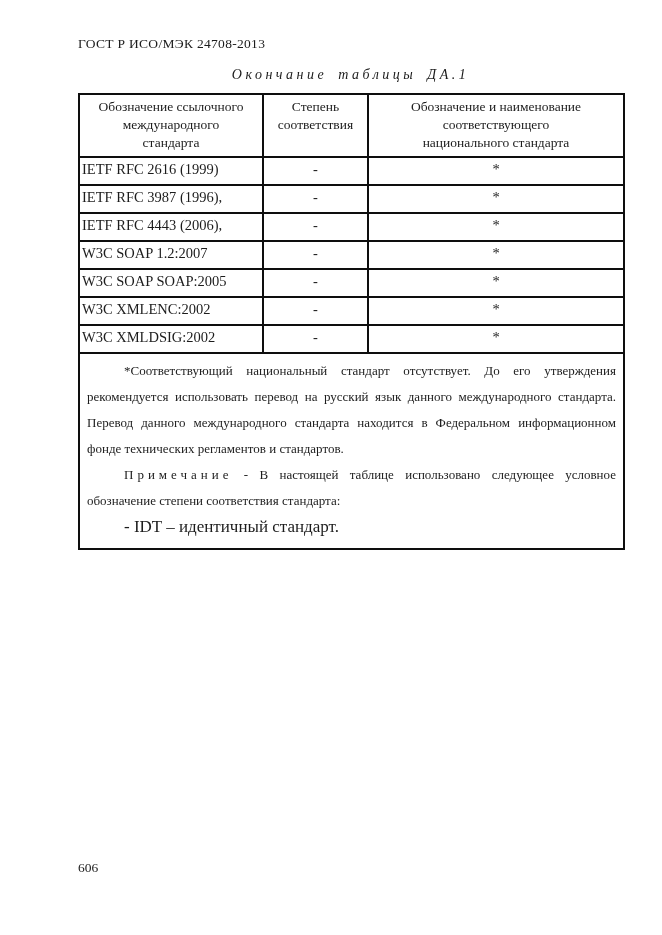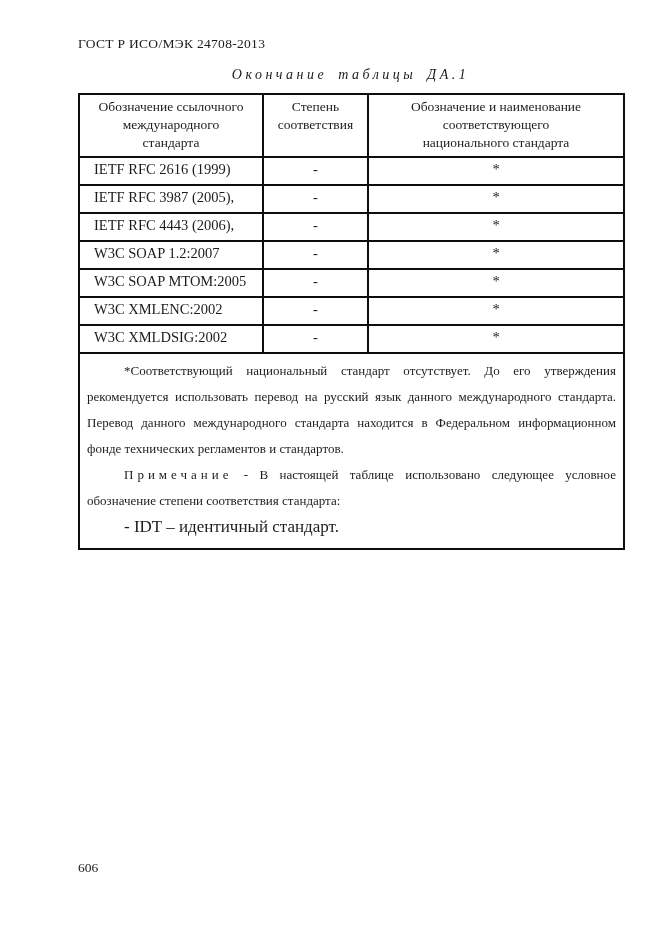--- a/index.html
+++ b/index.html
@@ -51,21 +51,21 @@
     padding: 3px 2px 4px;
     white-space: pre-line;
   }
   col.c1 { width: 184px; }
   col.c2 { width: 105px; }
   col.c3 { width: 256px; }
   td.cell-standard {
     font-size: 14.5px;
     text-align: left;
     vertical-align: top;
-    padding: 3px 5px 5px 14px;
+    padding: 3px 5px 5px 2px;
     height: 28px;
   }
   td.cell-degree, td.cell-national {
     font-size: 14.5px;
     text-align: center;
     vertical-align: top;
     padding: 3px 2px 5px;
     height: 28px;
   }
   td.footnote-cell {
@@ -119,36 +119,36 @@
 национального стандарта</th>
         </tr>
       </thead>
       <tbody>
         <tr>
           <td class="cell-standard">IETF RFC 2616 (1999)</td>
           <td class="cell-degree">-</td>
           <td class="cell-national">*</td>
         </tr>
         <tr>
-          <td class="cell-standard">IETF RFC 3987 (2005),</td>
+          <td class="cell-standard">IETF RFC 3987 (1996),</td>
           <td class="cell-degree">-</td>
           <td class="cell-national">*</td>
         </tr>
         <tr>
           <td class="cell-standard">IETF RFC 4443 (2006),</td>
           <td class="cell-degree">-</td>
           <td class="cell-national">*</td>
         </tr>
         <tr>
           <td class="cell-standard">W3C SOAP 1.2:2007</td>
           <td class="cell-degree">-</td>
           <td class="cell-national">*</td>
         </tr>
         <tr>
-          <td class="cell-standard">W3C SOAP MTOM:2005</td>
+          <td class="cell-standard">W3C SOAP SOAP:2005</td>
           <td class="cell-degree">-</td>
           <td class="cell-national">*</td>
         </tr>
         <tr>
           <td class="cell-standard">W3C XMLENC:2002</td>
           <td class="cell-degree">-</td>
           <td class="cell-national">*</td>
         </tr>
         <tr>
           <td class="cell-standard">W3C XMLDSIG:2002</td>

